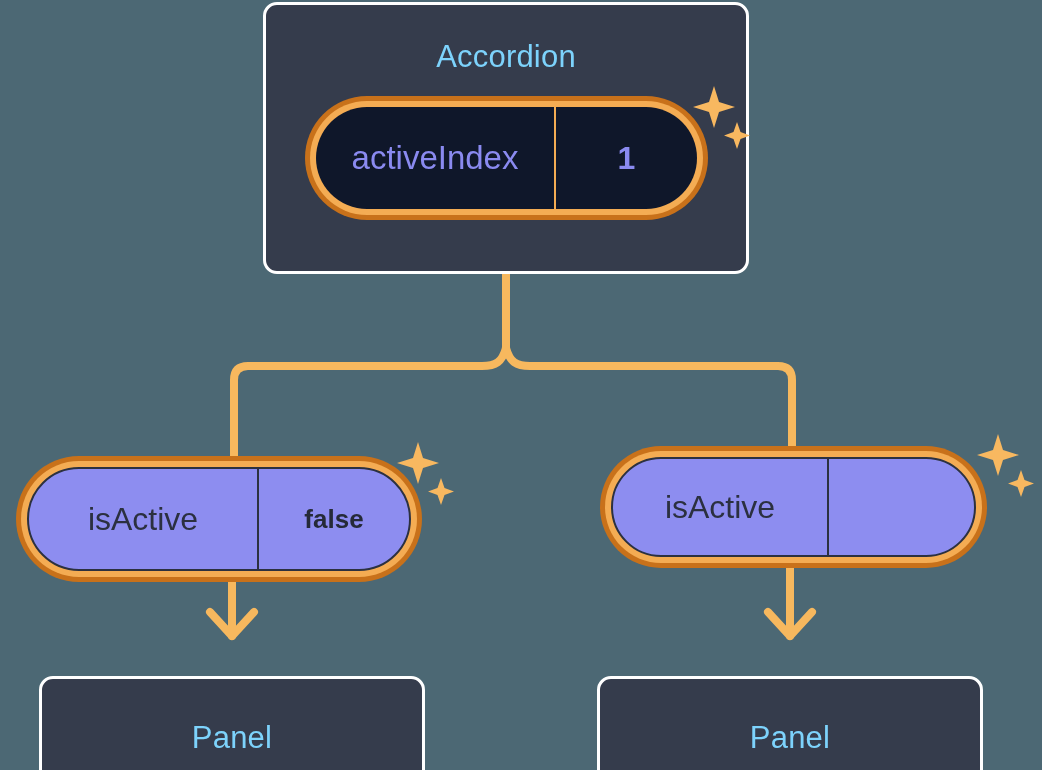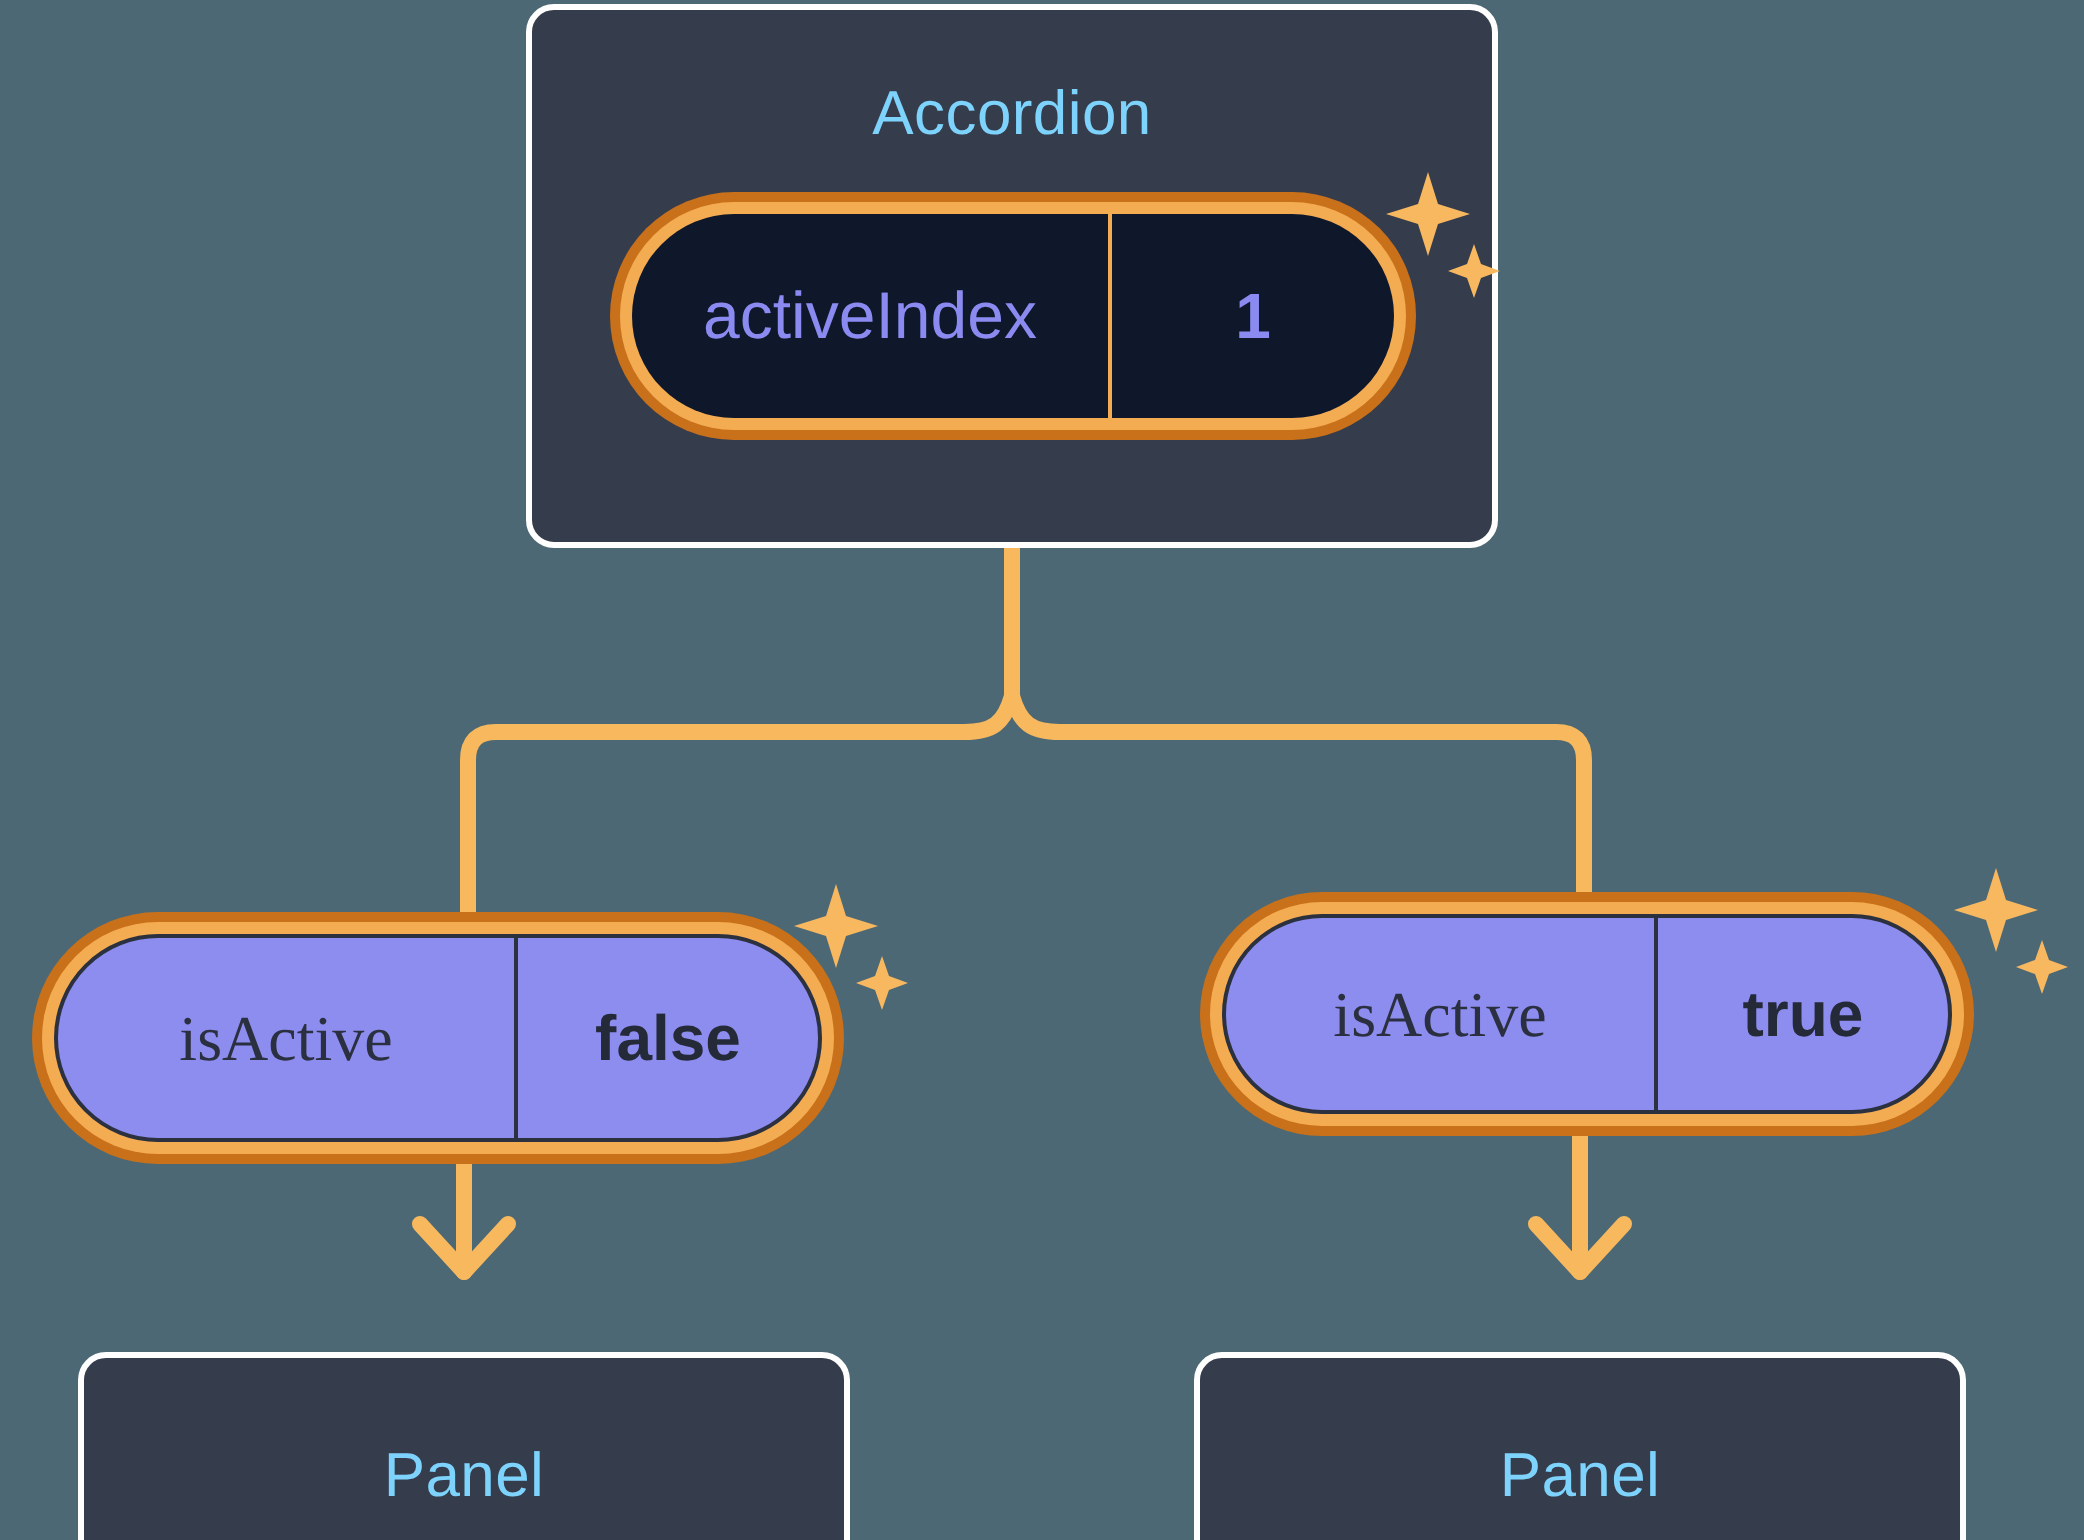--- a/index.html
+++ b/index.html
@@ -127,25 +127,24 @@
   }
 
   
   .pill-purple .pill-inner {
     background: #8d8df0;
     border: 2px solid #2c3140;
   }
   .pill-purple .pill-key {
     color: #2b3040;
     font-size: 32px;
-    font-family: Liberation Serif, serif;
   }
   .pill-purple .pill-val {
     color: #252a38;
-    font-size: 32px;
+    font-size: 26px;
     font-weight: 700;
   }
   .pill-purple .pill-divider {
     width: 2px;
     background: #2c3140;
     flex: 0 0 2px;
   }
 
   #pill-is-active-false {
     left: 16px;
@@ -235,21 +234,20 @@
 
   <div id="panel-left" class="node-box panel-node">
     <div class="node-title">Panel</div>
   </div>
 
   <div id="pill-is-active-true" class="pill-outer pill-purple">
     <div class="pill-mid">
       <div class="pill-inner">
         <span class="pill-key">isActive</span>
         <span class="pill-divider"></span>
-        <span class="pill-val">true</span>
       </div>
     </div>
   </div>
 
   <svg id="sparkles-true" class="sparkle-group" width="60" height="70" viewBox="0 0 60 70" xmlns="http://www.w3.org/2000/svg">
     <path d="M22 2 L27 18 L43 23 L27 28 L22 44 L17 28 L1 23 L17 18 Z" fill="#f8b860"></path>
     <path d="M45 38 L48.5 48 L58 51.5 L48.5 55 L45 65 L41.5 55 L32 51.5 L41.5 48 Z" fill="#f8b860"></path>
   </svg>
 
   <div id="panel-right" class="node-box panel-node">

